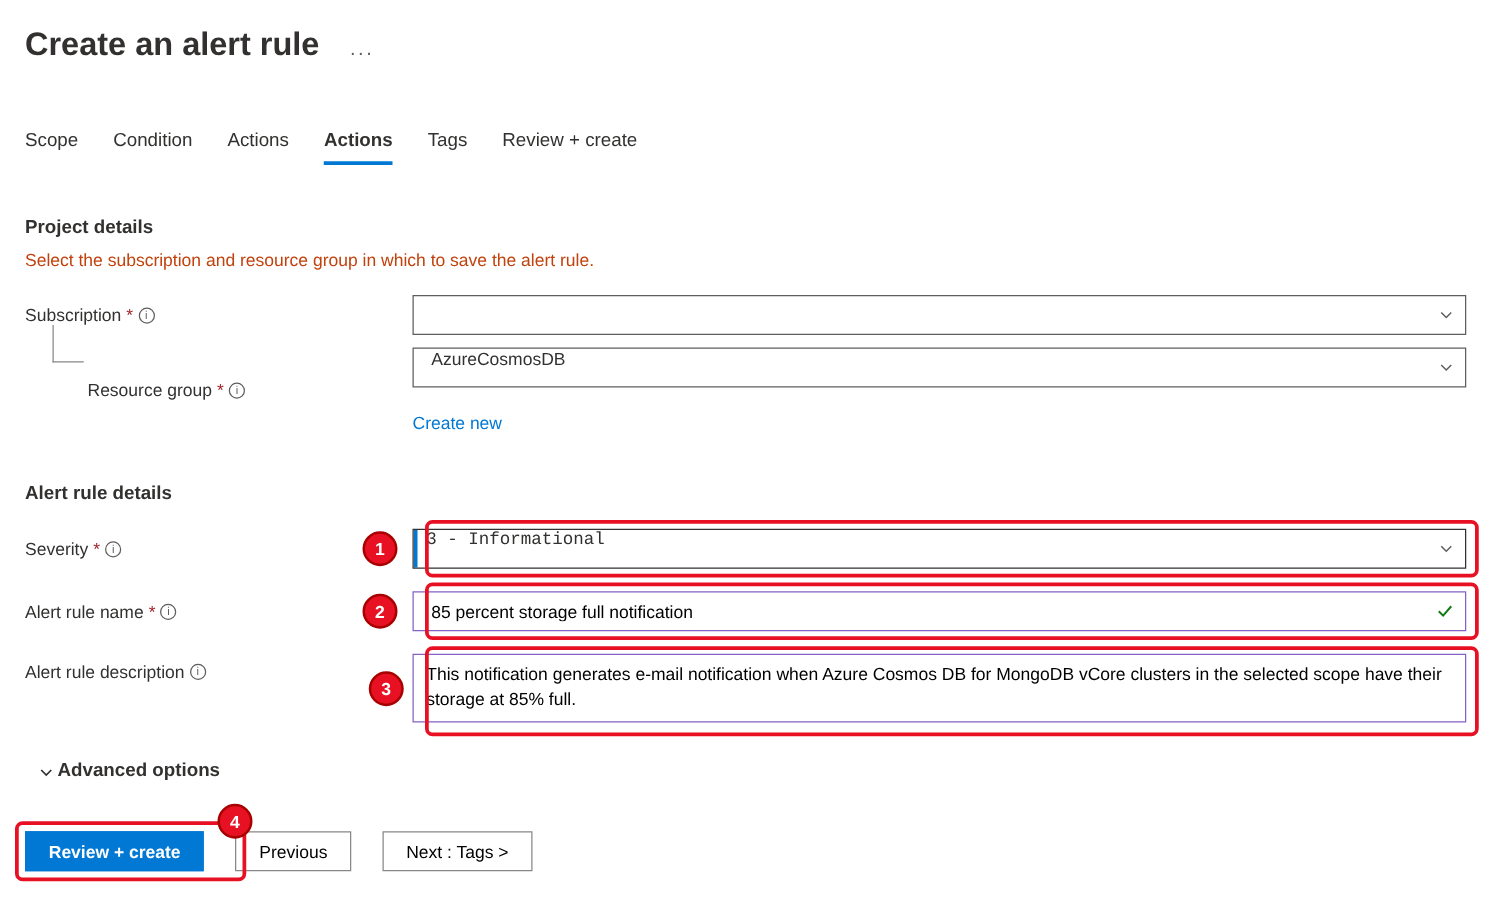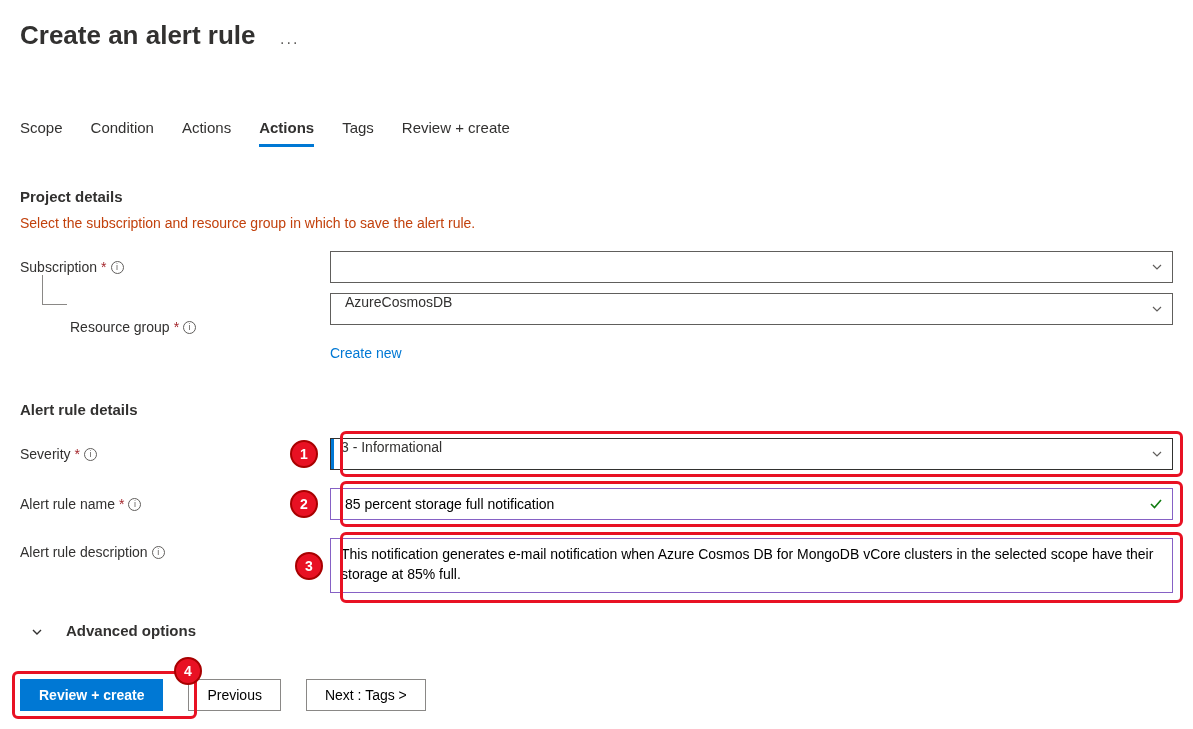--- a/index.html
+++ b/index.html
@@ -11,21 +11,21 @@
       font-family: "Segoe UI", -apple-system, BlinkMacSystemFont, sans-serif;
       background: #ffffff;
       color: #323130;
       padding: 20px;
       width: 1193px;
     }
     .page-title {
       font-size: 26px;
       font-weight: 600;
       display: inline-block;
-      margin-bottom: 23px;
+      margin-bottom: 8px;
     }
     .more-dots {
       display: inline-block;
       margin-left: 20px;
       color: #605e5c;
       font-size: 16px;
       letter-spacing: 2px;
       cursor: pointer;
     }
     .tabs {
@@ -147,32 +147,33 @@
       height: 55px;
       padding: 6px 10px;
       resize: none;
       border: 1px solid #8661c5;
       line-height: 1.4;
     }
     .select-box.highlighted {
       border: 1px solid #323130;
       box-shadow: inset 3px 0 0 #0078d4;
       padding-left: 10px;
+      font-family: Liberation Mono, monospace;
     }
     .create-new-link {
       color: #0078d4;
       font-size: 14px;
       margin-top: 20px;
       cursor: pointer;
       display: inline-block;
     }
     .advanced-row {
       display: flex;
       align-items: flex-end;
-      gap: 22px;
+      gap: 2px;
       margin-top: 25px;
       margin-left: 10px;
       cursor: pointer;
     }
     .advanced-label {
       font-size: 15px;
       font-weight: 600;
     }
     .footer {
       display: flex;

